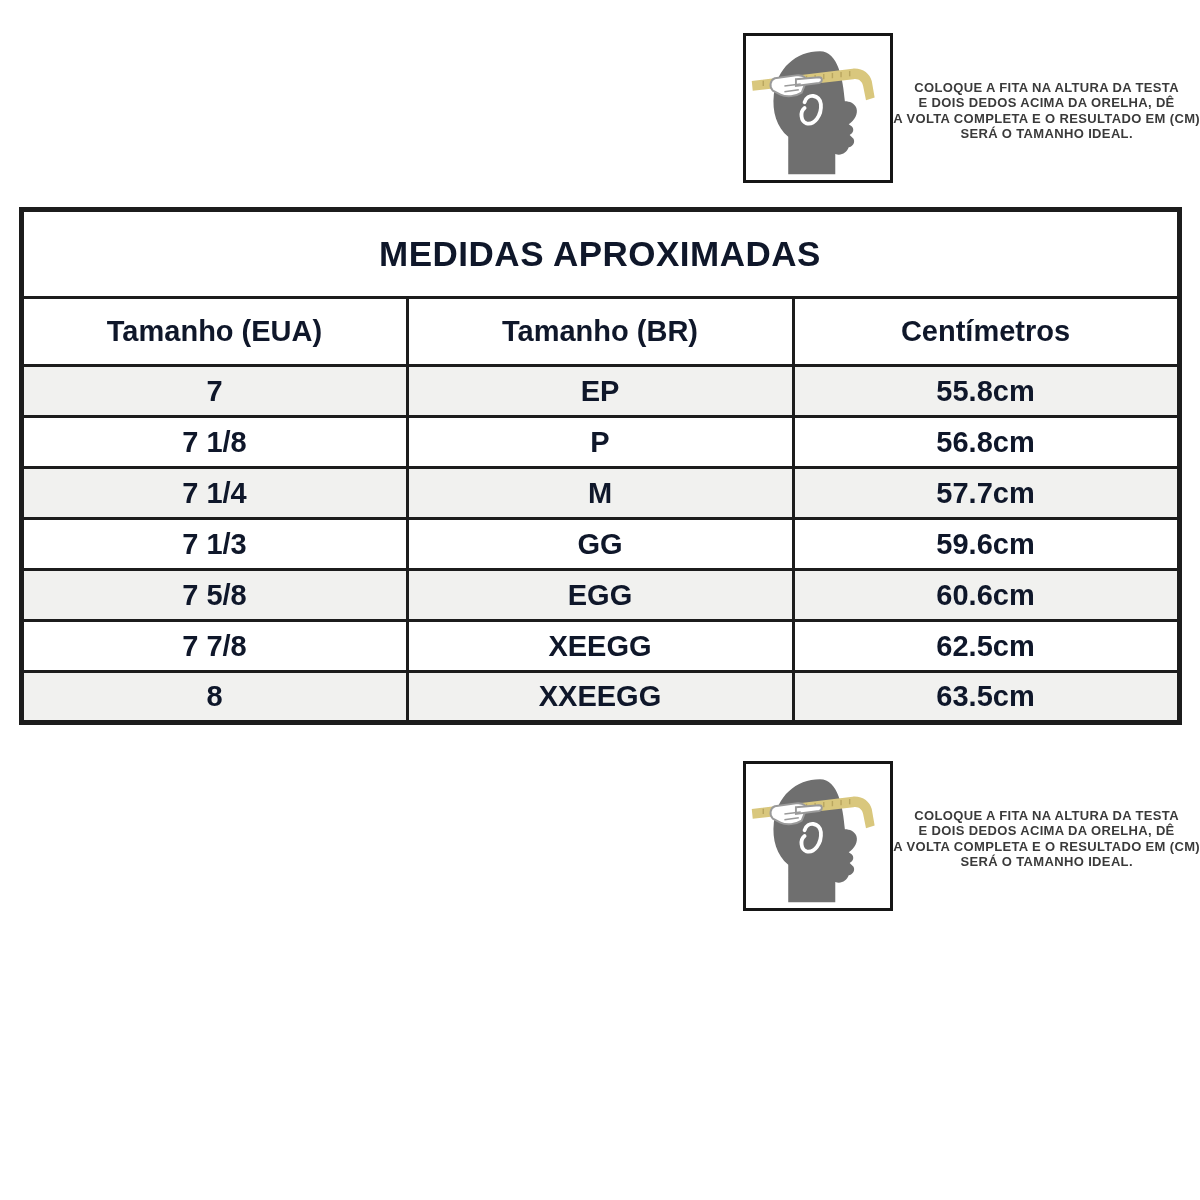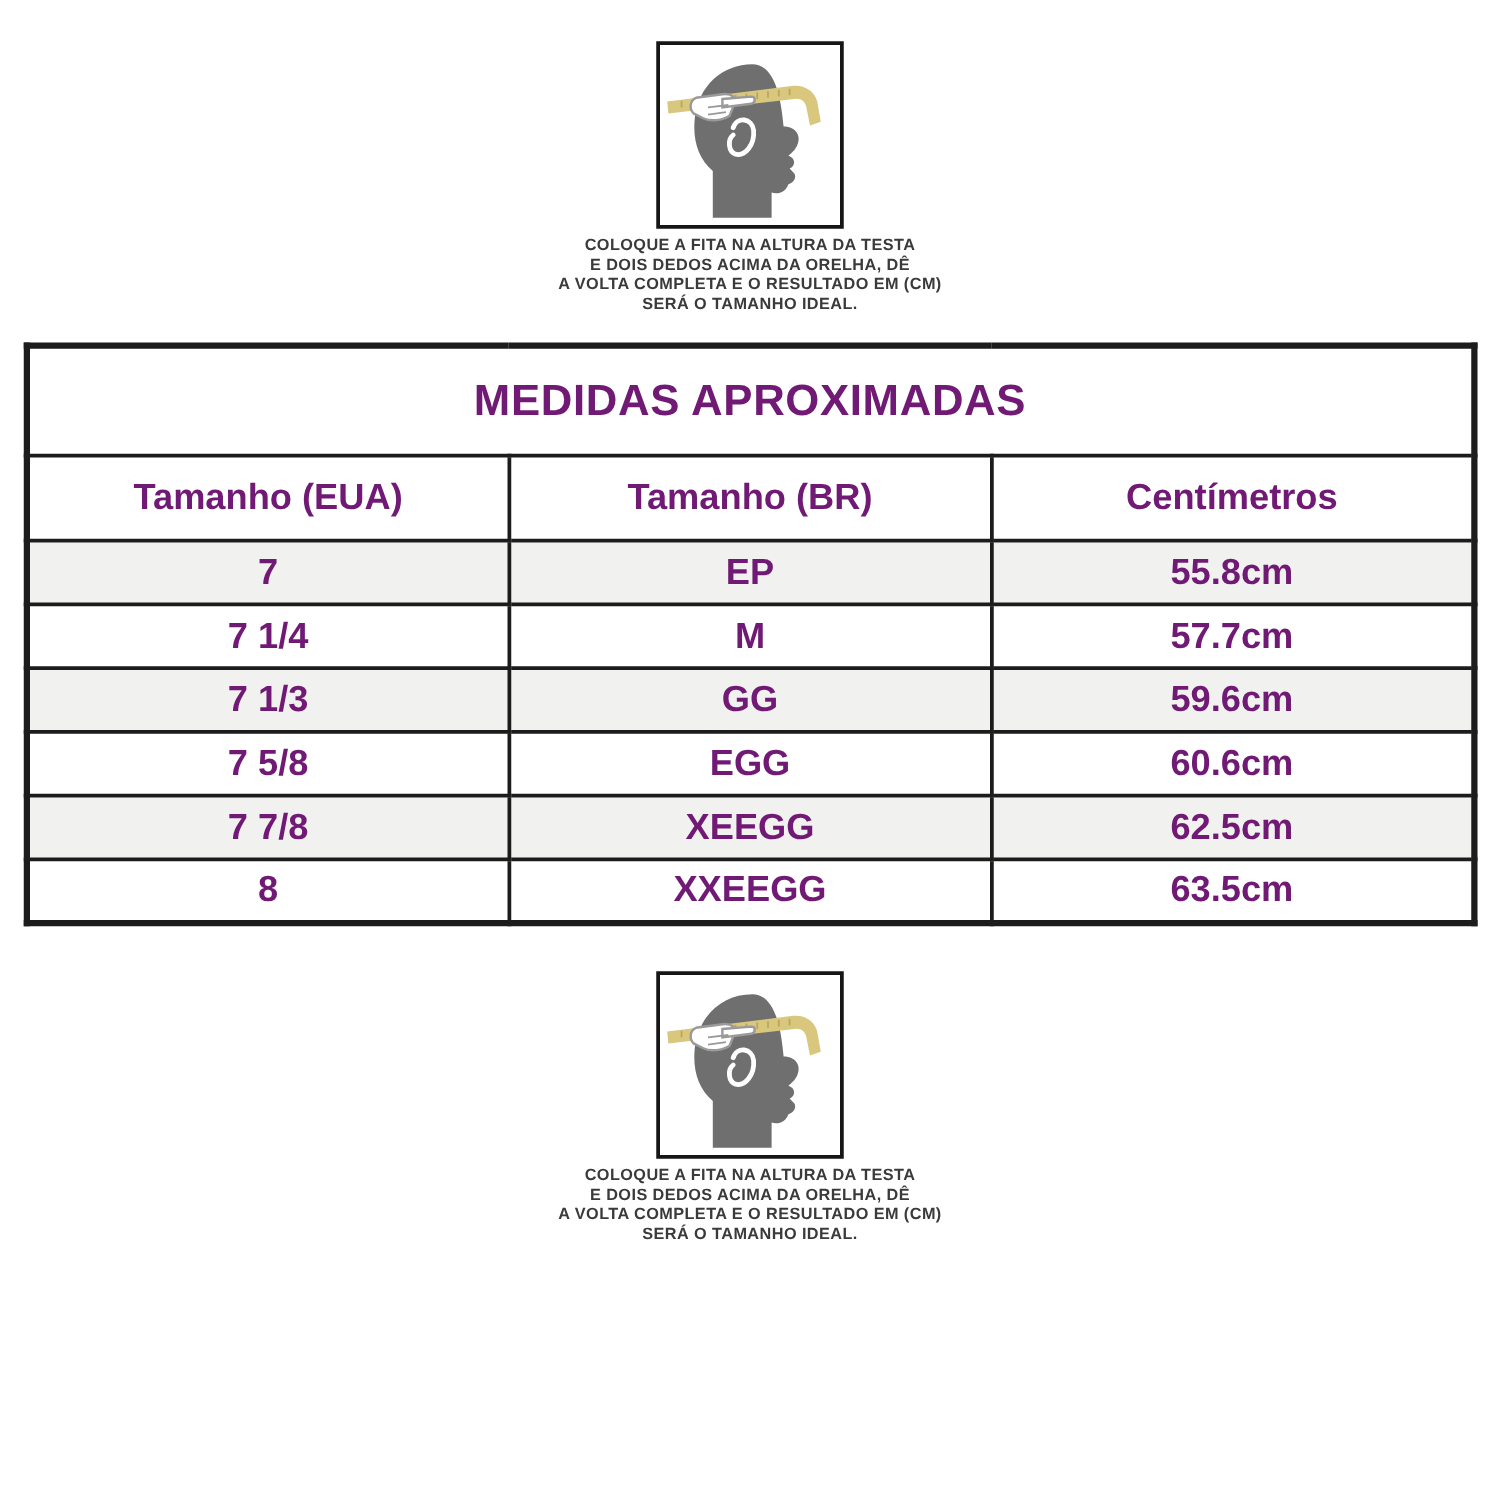--- a/index.html
+++ b/index.html
@@ -3,21 +3,21 @@
 <meta charset="utf-8">
 <style>
   * { margin:0; padding:0; box-sizing:border-box; }
   html, body {
     width:1200px; height:1200px;
     background:#ffffff;
     font-family:"Liberation Sans", sans-serif;
     overflow:hidden;
   }
   .figure-block {
-    display:flex; flex-direction:column; align-items:center;justify-content:flex-end;
+    display:flex; flex-direction:row; align-items:center;justify-content:flex-end;
   }
   .figure-block.top { padding-top:33px; }
   .figure-block.bottom { padding-top:36px; }
   .figure-box {
     width:150px; height:150px;
     border:3px solid #161616;
     background:#ffffff;
     display:flex; align-items:center; justify-content:center;
   }
   .caption {
@@ -33,21 +33,21 @@
     border-collapse:collapse;
     table-layout:fixed;
     width:1163px;
     margin:24px auto 0 auto;
     border:5px solid #1c1c1c;
   }
   table.size-table th, table.size-table td {
     border:3px solid #1c1c1c;
     text-align:center;
     vertical-align:middle;
-    color:#701a75;
+    color:#0f172a;
     overflow:hidden;
   }
   td.title-cell {
     height:88px;
     font-size:35px;
     font-weight:bold;
     letter-spacing:0.5px;
     background:#ffffff;
   }
   table.size-table th {
@@ -126,20 +126,25 @@
       <th>Centímetros</th>
     </tr>
   </thead>
   <tbody>
     <tr>
       <td>7</td>
       <td>EP</td>
       <td>55.8cm</td>
     </tr>
     <tr>
+      <td>7 1/8</td>
+      <td>P</td>
+      <td>56.8cm</td>
+    </tr>
+    <tr>
       <td>7 1/4</td>
       <td>M</td>
       <td>57.7cm</td>
     </tr>
     <tr>
       <td>7 1/3</td>
       <td>GG</td>
       <td>59.6cm</td>
     </tr>
     <tr>

